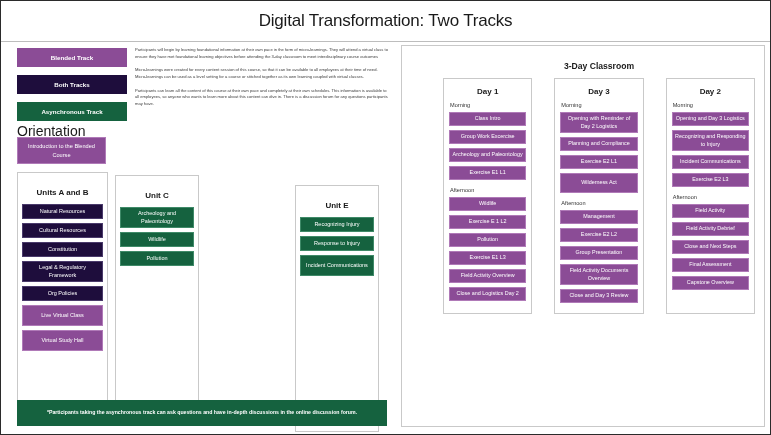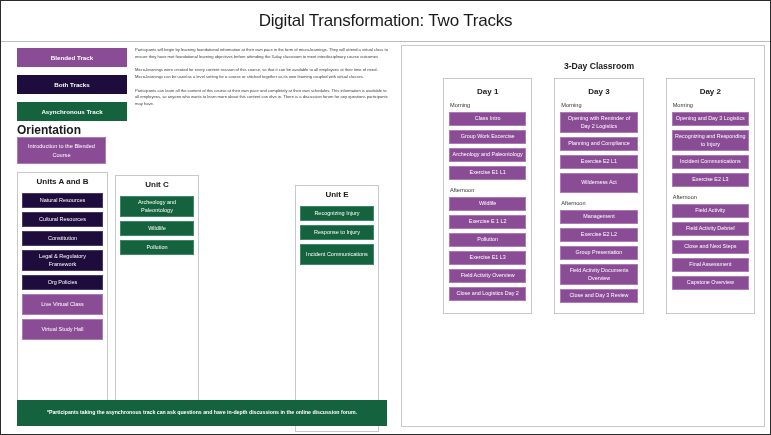--- a/index.html
+++ b/index.html
@@ -77,22 +77,22 @@
     font-size: 4.1px;
     line-height: 1.62;
     color: #3a3a3a;
     margin-bottom: 7px;
     text-align: left;
   }
 
   .orientation-head {
     position: absolute;
     left: 8px; top: 78px;
-    font-size: 12px;
-    font-weight: bold;
+    font-size: 14px;
+    font-weight: normal;
     color: #1a1a1a;
   }
   .orientation-box {
     position: absolute;
     left: 8px; top: 92px;
     width: 89px;
     height: 27px;
     background: #8B4C96;
     border: 1px solid #b07ab8;
     color: #ffffff;
@@ -116,21 +116,21 @@
   .card-ab { left: 8px;   top: 127px; width: 91px;  height: 250px; }
   .card-c  { left: 106px; top: 130px; width: 84px;  height: 247px; }
   .card-d  { left: 196px; top: 130px; width: 84px;  height: 247px; }
   .card-e  { left: 286px; top: 140px; width: 84px;  height: 247px; }
 
   .card-title {
     text-align: center;
     font-size: 8px;
     font-weight: bold;
     color: #1a1a1a;
-    margin-top: 4px;
+    margin-top: 15px;
     margin-bottom: 7px;
   }
   .card-body { padding: 0 4px; }
 
   .pill {
     display: flex;
     align-items: center;
     justify-content: center;
     text-align: center;
     color: #ffffff;

